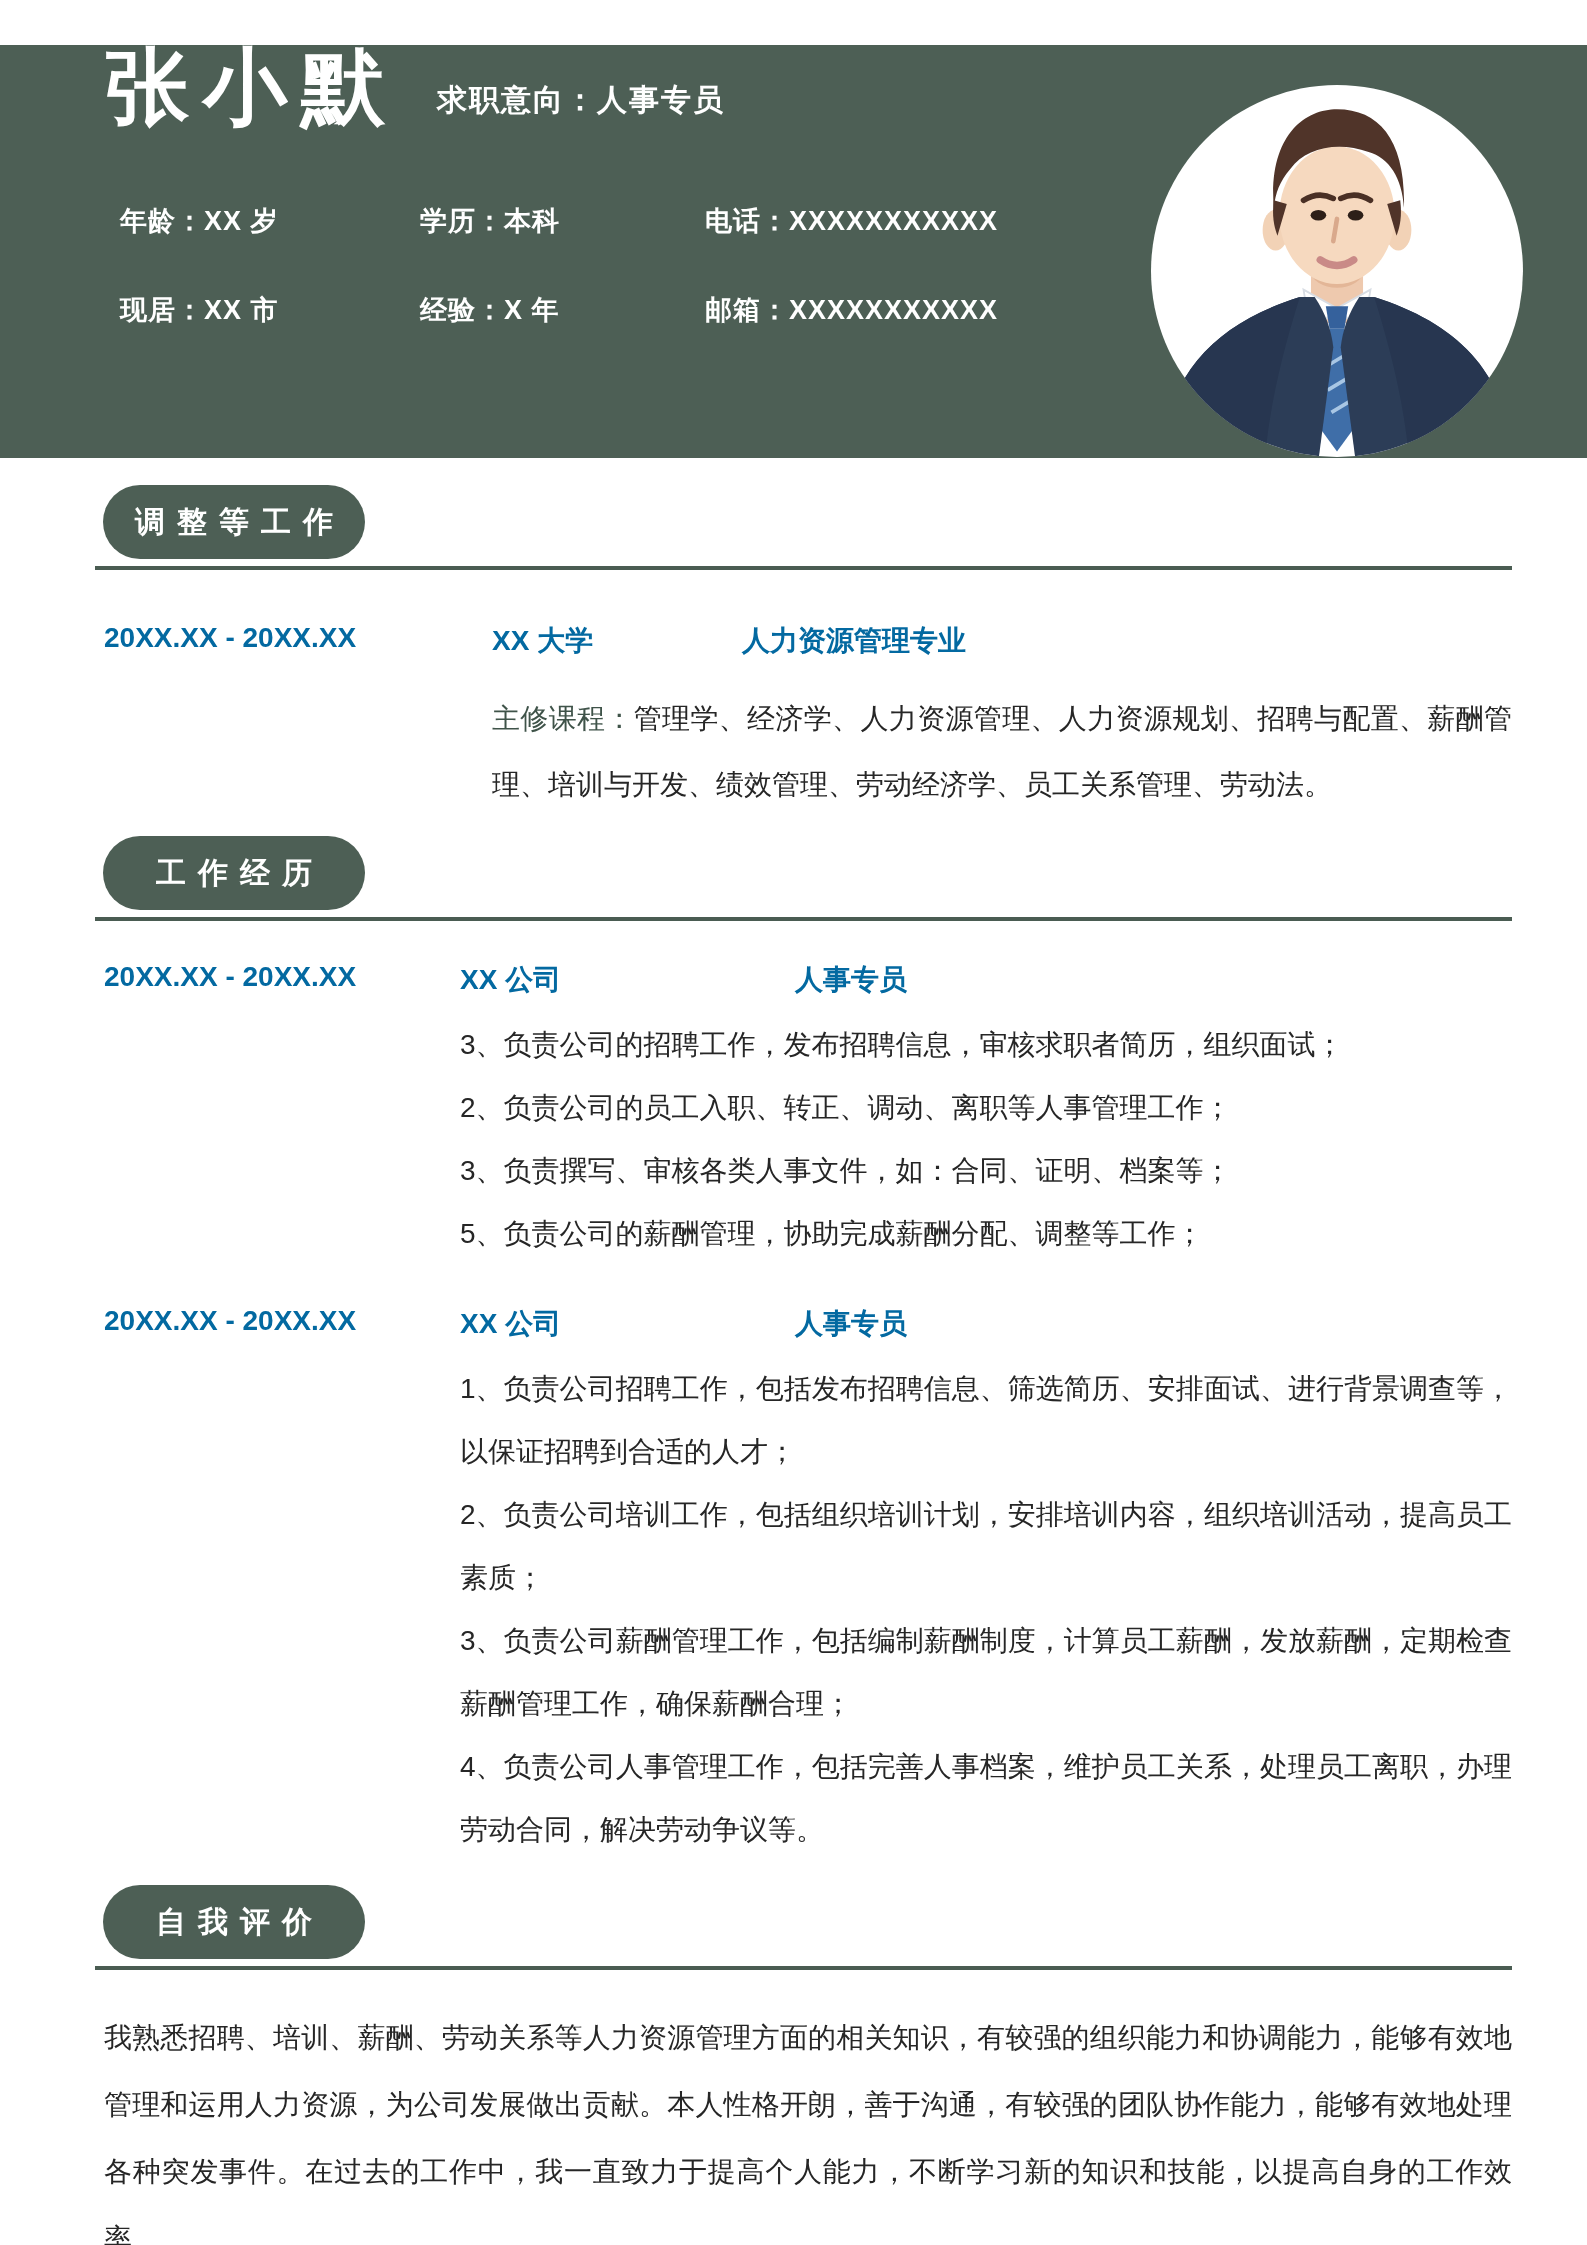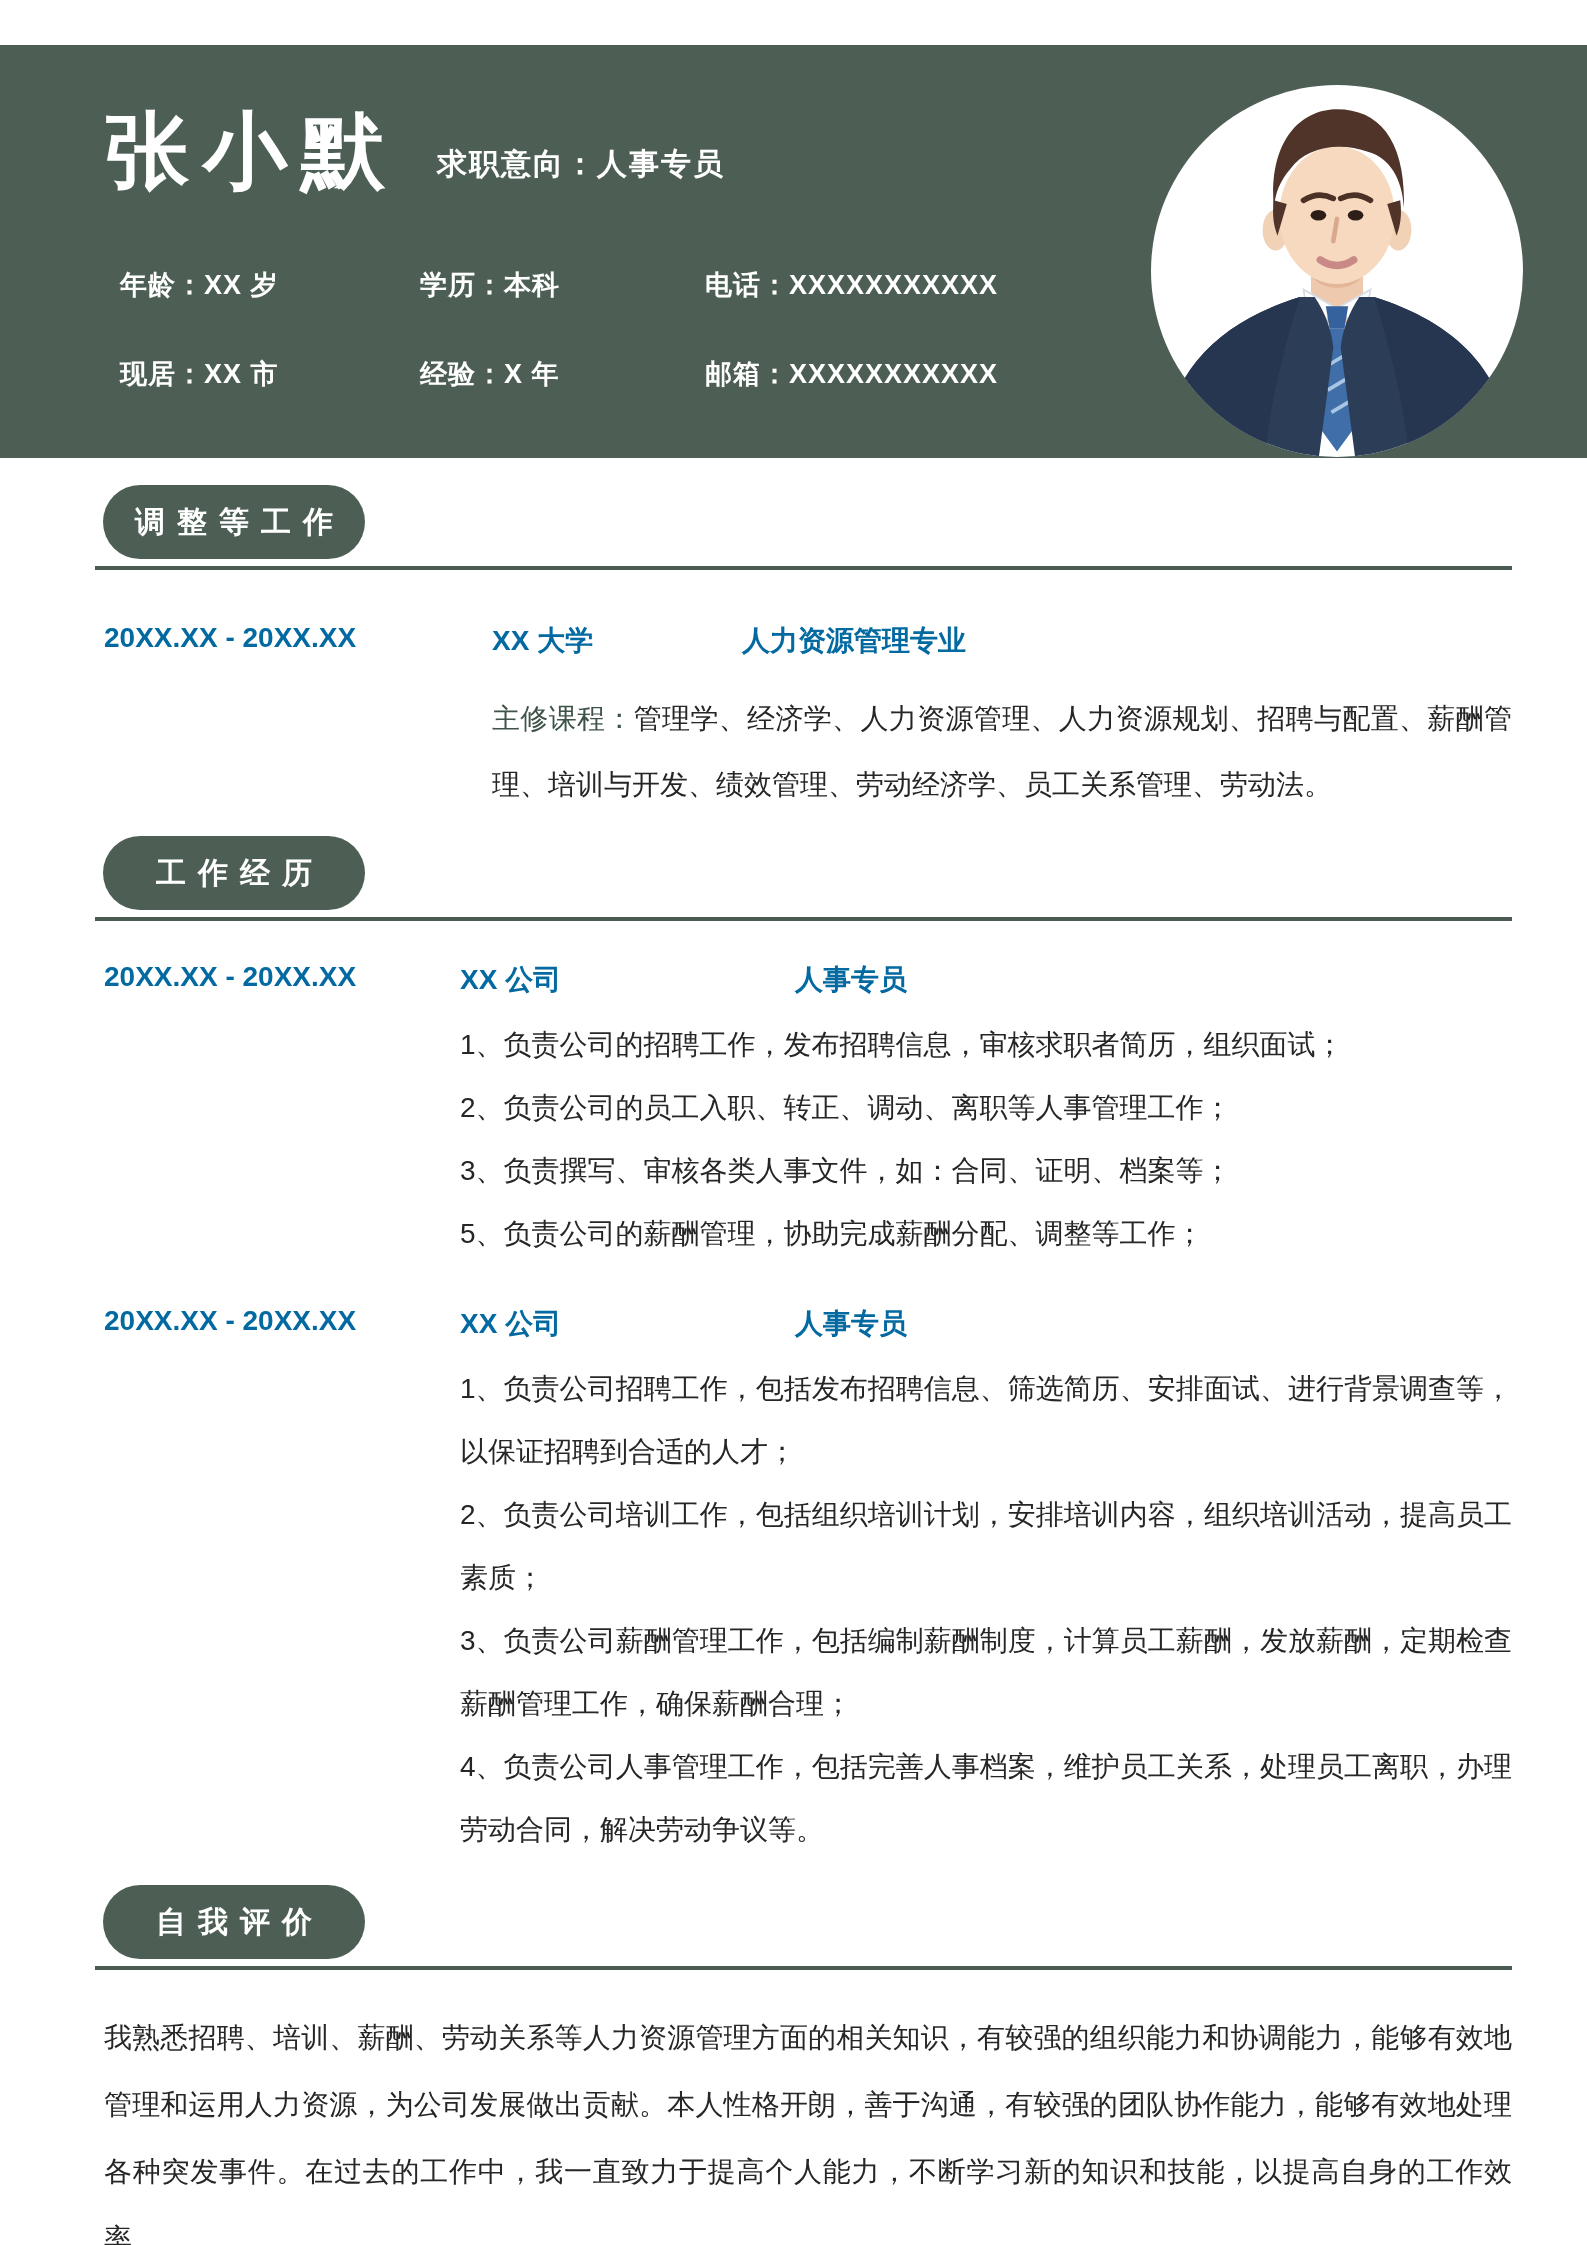--- a/index.html
+++ b/index.html
@@ -5,21 +5,21 @@
   html,body{margin:0;padding:0;background:#ffffff;}
   .page{
     width:1587px;height:2245px;background:#ffffff;position:relative;overflow:hidden;
     font-family:"Liberation Sans","DejaVu Sans",sans-serif;color:#262626;
   }
   
   .band{
     margin-top:45px;height:413px;background:#4d5f55;position:relative;
     padding-left:105px;box-sizing:border-box;color:#ffffff;
   }
-  .name-row{display:flex;align-items:flex-end;padding-top:64px;}
+  .name-row{display:flex;align-items:flex-end;}
   .name{margin:0;font-size:84px;font-weight:bold;letter-spacing:14px;line-height:1;}
   .objective{font-size:30px;font-weight:bold;margin-left:38px;padding-bottom:8px;letter-spacing:2px;}
   .info-grid{
     display:grid;grid-template-columns:300px 285px 1fr;row-gap:53px;
     margin-top:74px;padding-left:15px;font-size:27px;font-weight:bold;letter-spacing:1px;
   }
   .photo{
     position:absolute;top:40px;right:64px;width:372px;height:372px;border-radius:50%;
     background:#ffffff;overflow:hidden;
   }
@@ -117,21 +117,21 @@
     <section class="sec-work">
       <div class="pill">工作经历</div>
       <div class="rule"></div>
 
       <div class="meta-row job-row">
         <span>20XX.XX - 20XX.XX</span>
         <span>XX 公司</span>
         <span>人事专员</span>
       </div>
       <ul class="duties">
-        <li>1、负责公司的招聘工作，发布招聘信息，审核求职者简历，组织面试；</li>
+        <li>3、负责公司的招聘工作，发布招聘信息，审核求职者简历，组织面试；</li>
         <li>2、负责公司的员工入职、转正、调动、离职等人事管理工作；</li>
         <li>3、负责撰写、审核各类人事文件，如：合同、证明、档案等；</li>
         <li>5、负责公司的薪酬管理，协助完成薪酬分配、调整等工作；</li>
       </ul>
 
       <div class="meta-row job-row">
         <span>20XX.XX - 20XX.XX</span>
         <span>XX 公司</span>
         <span>人事专员</span>
       </div>

